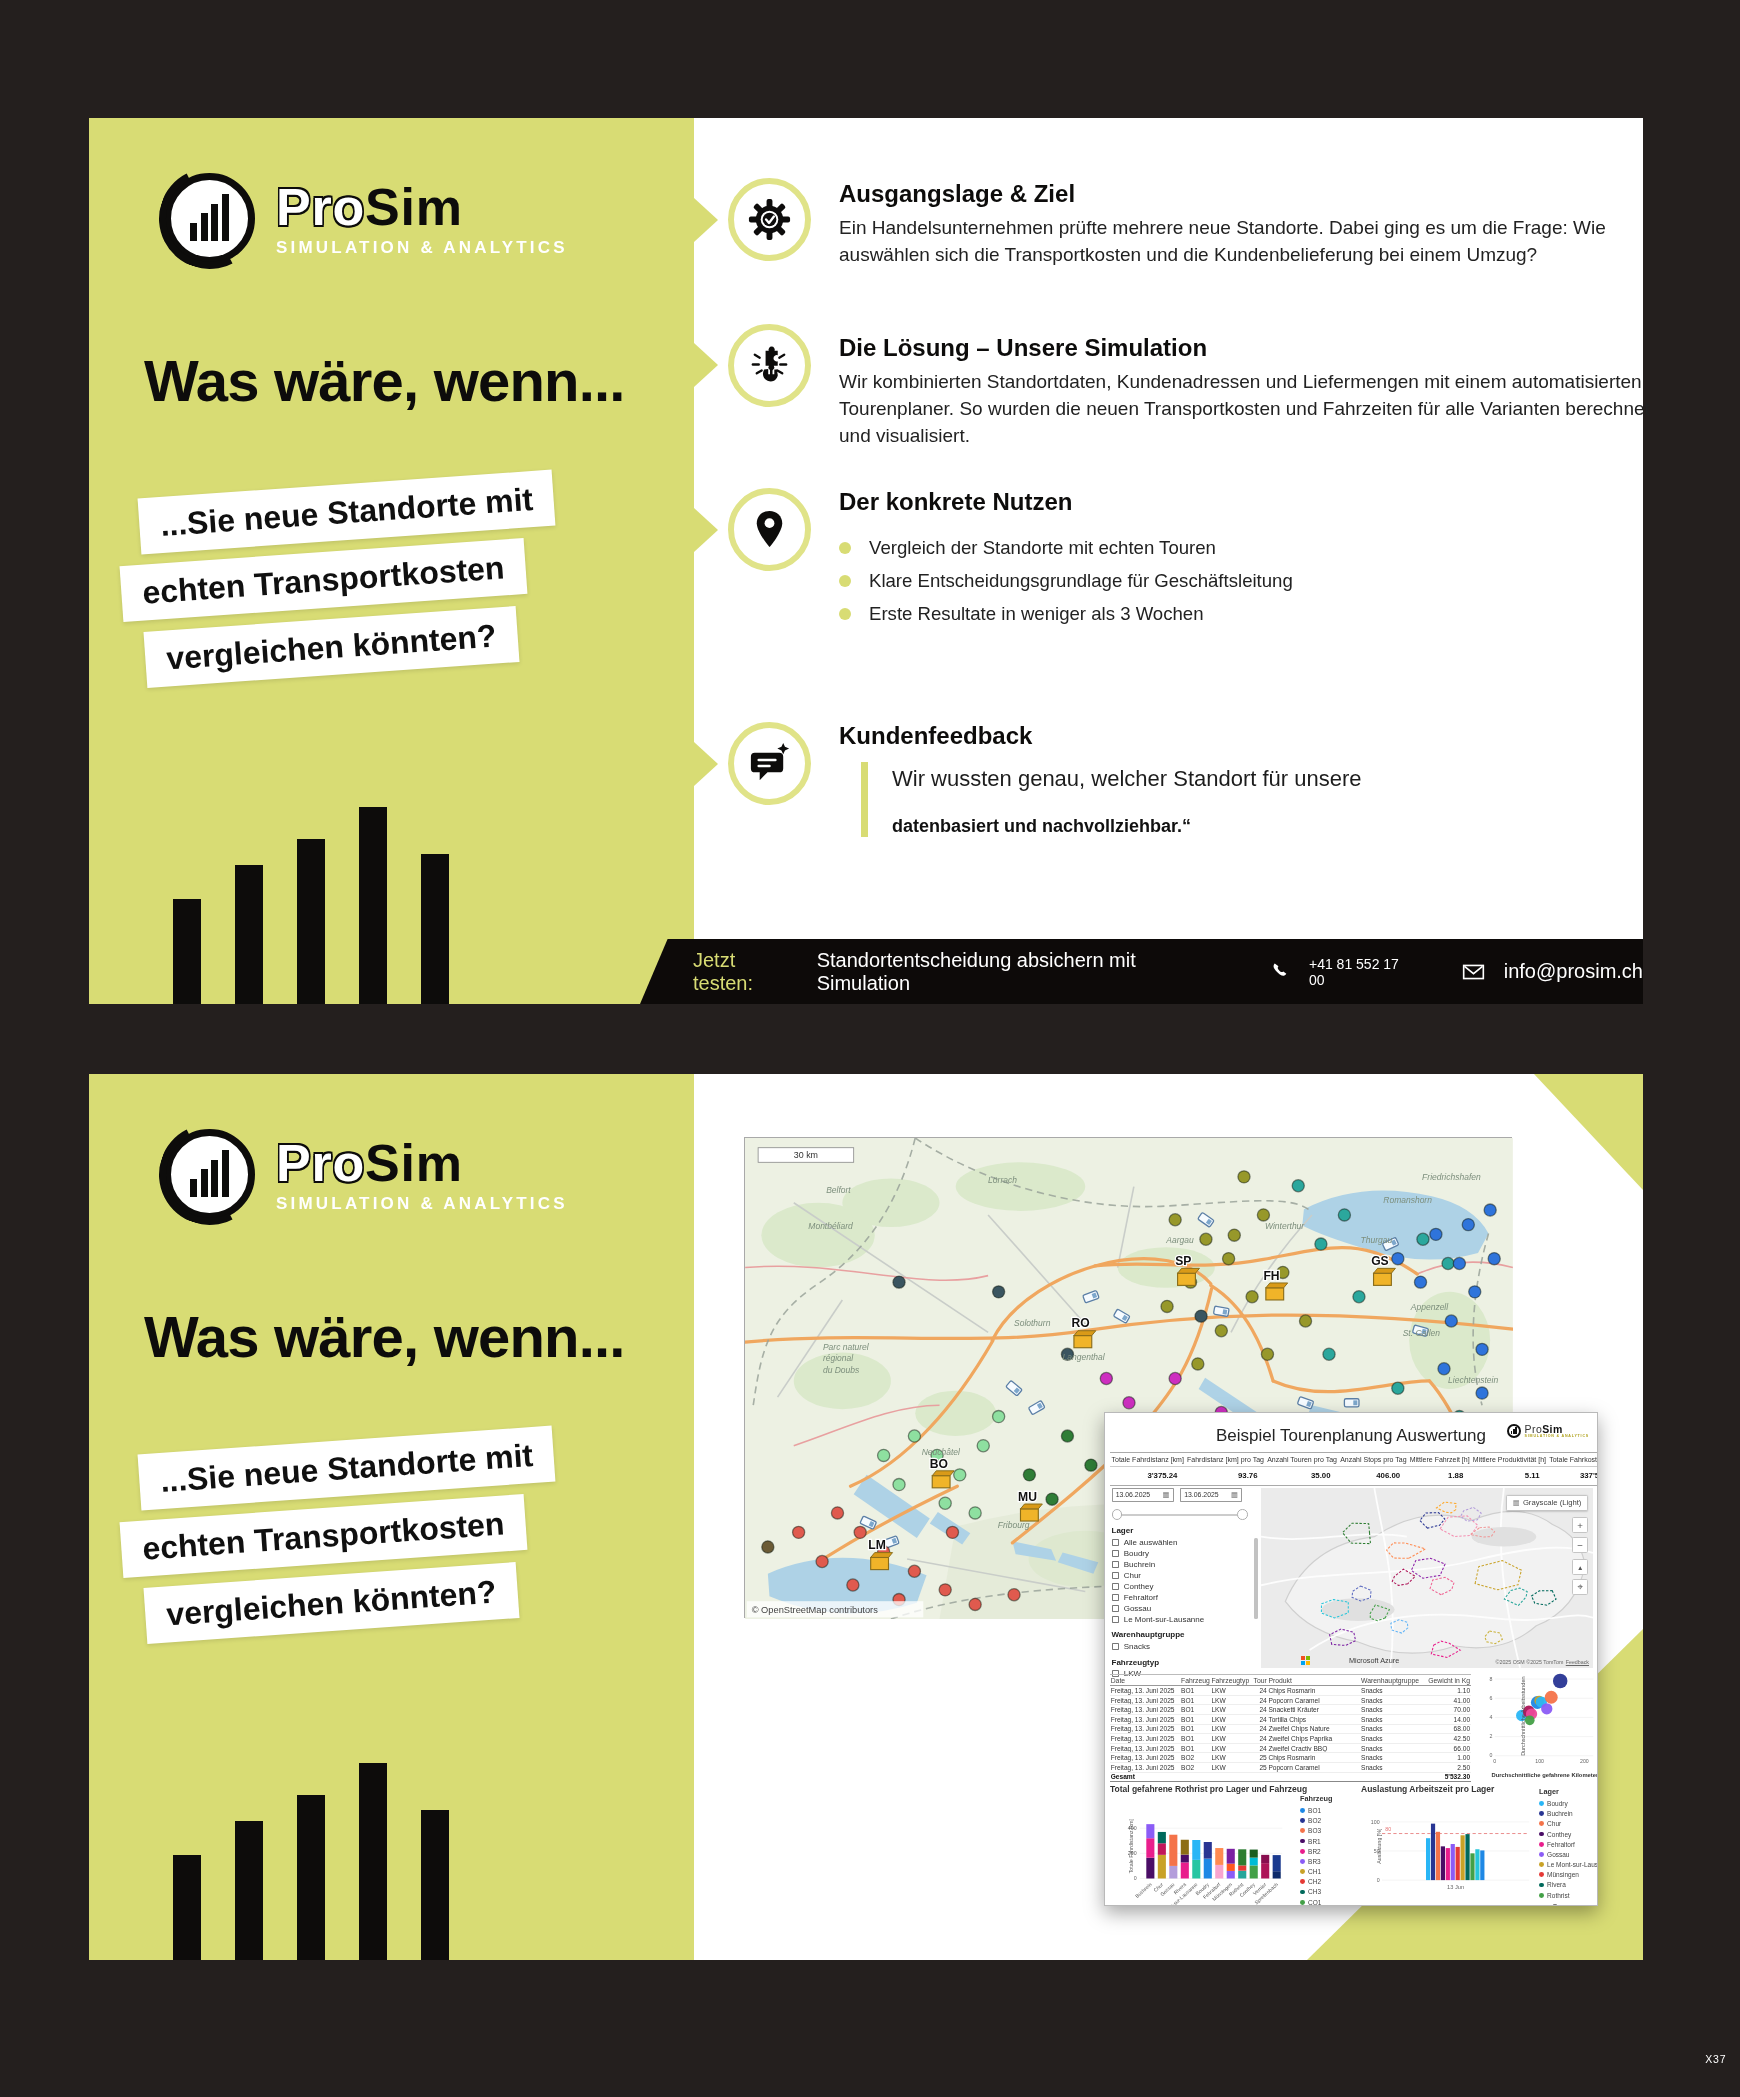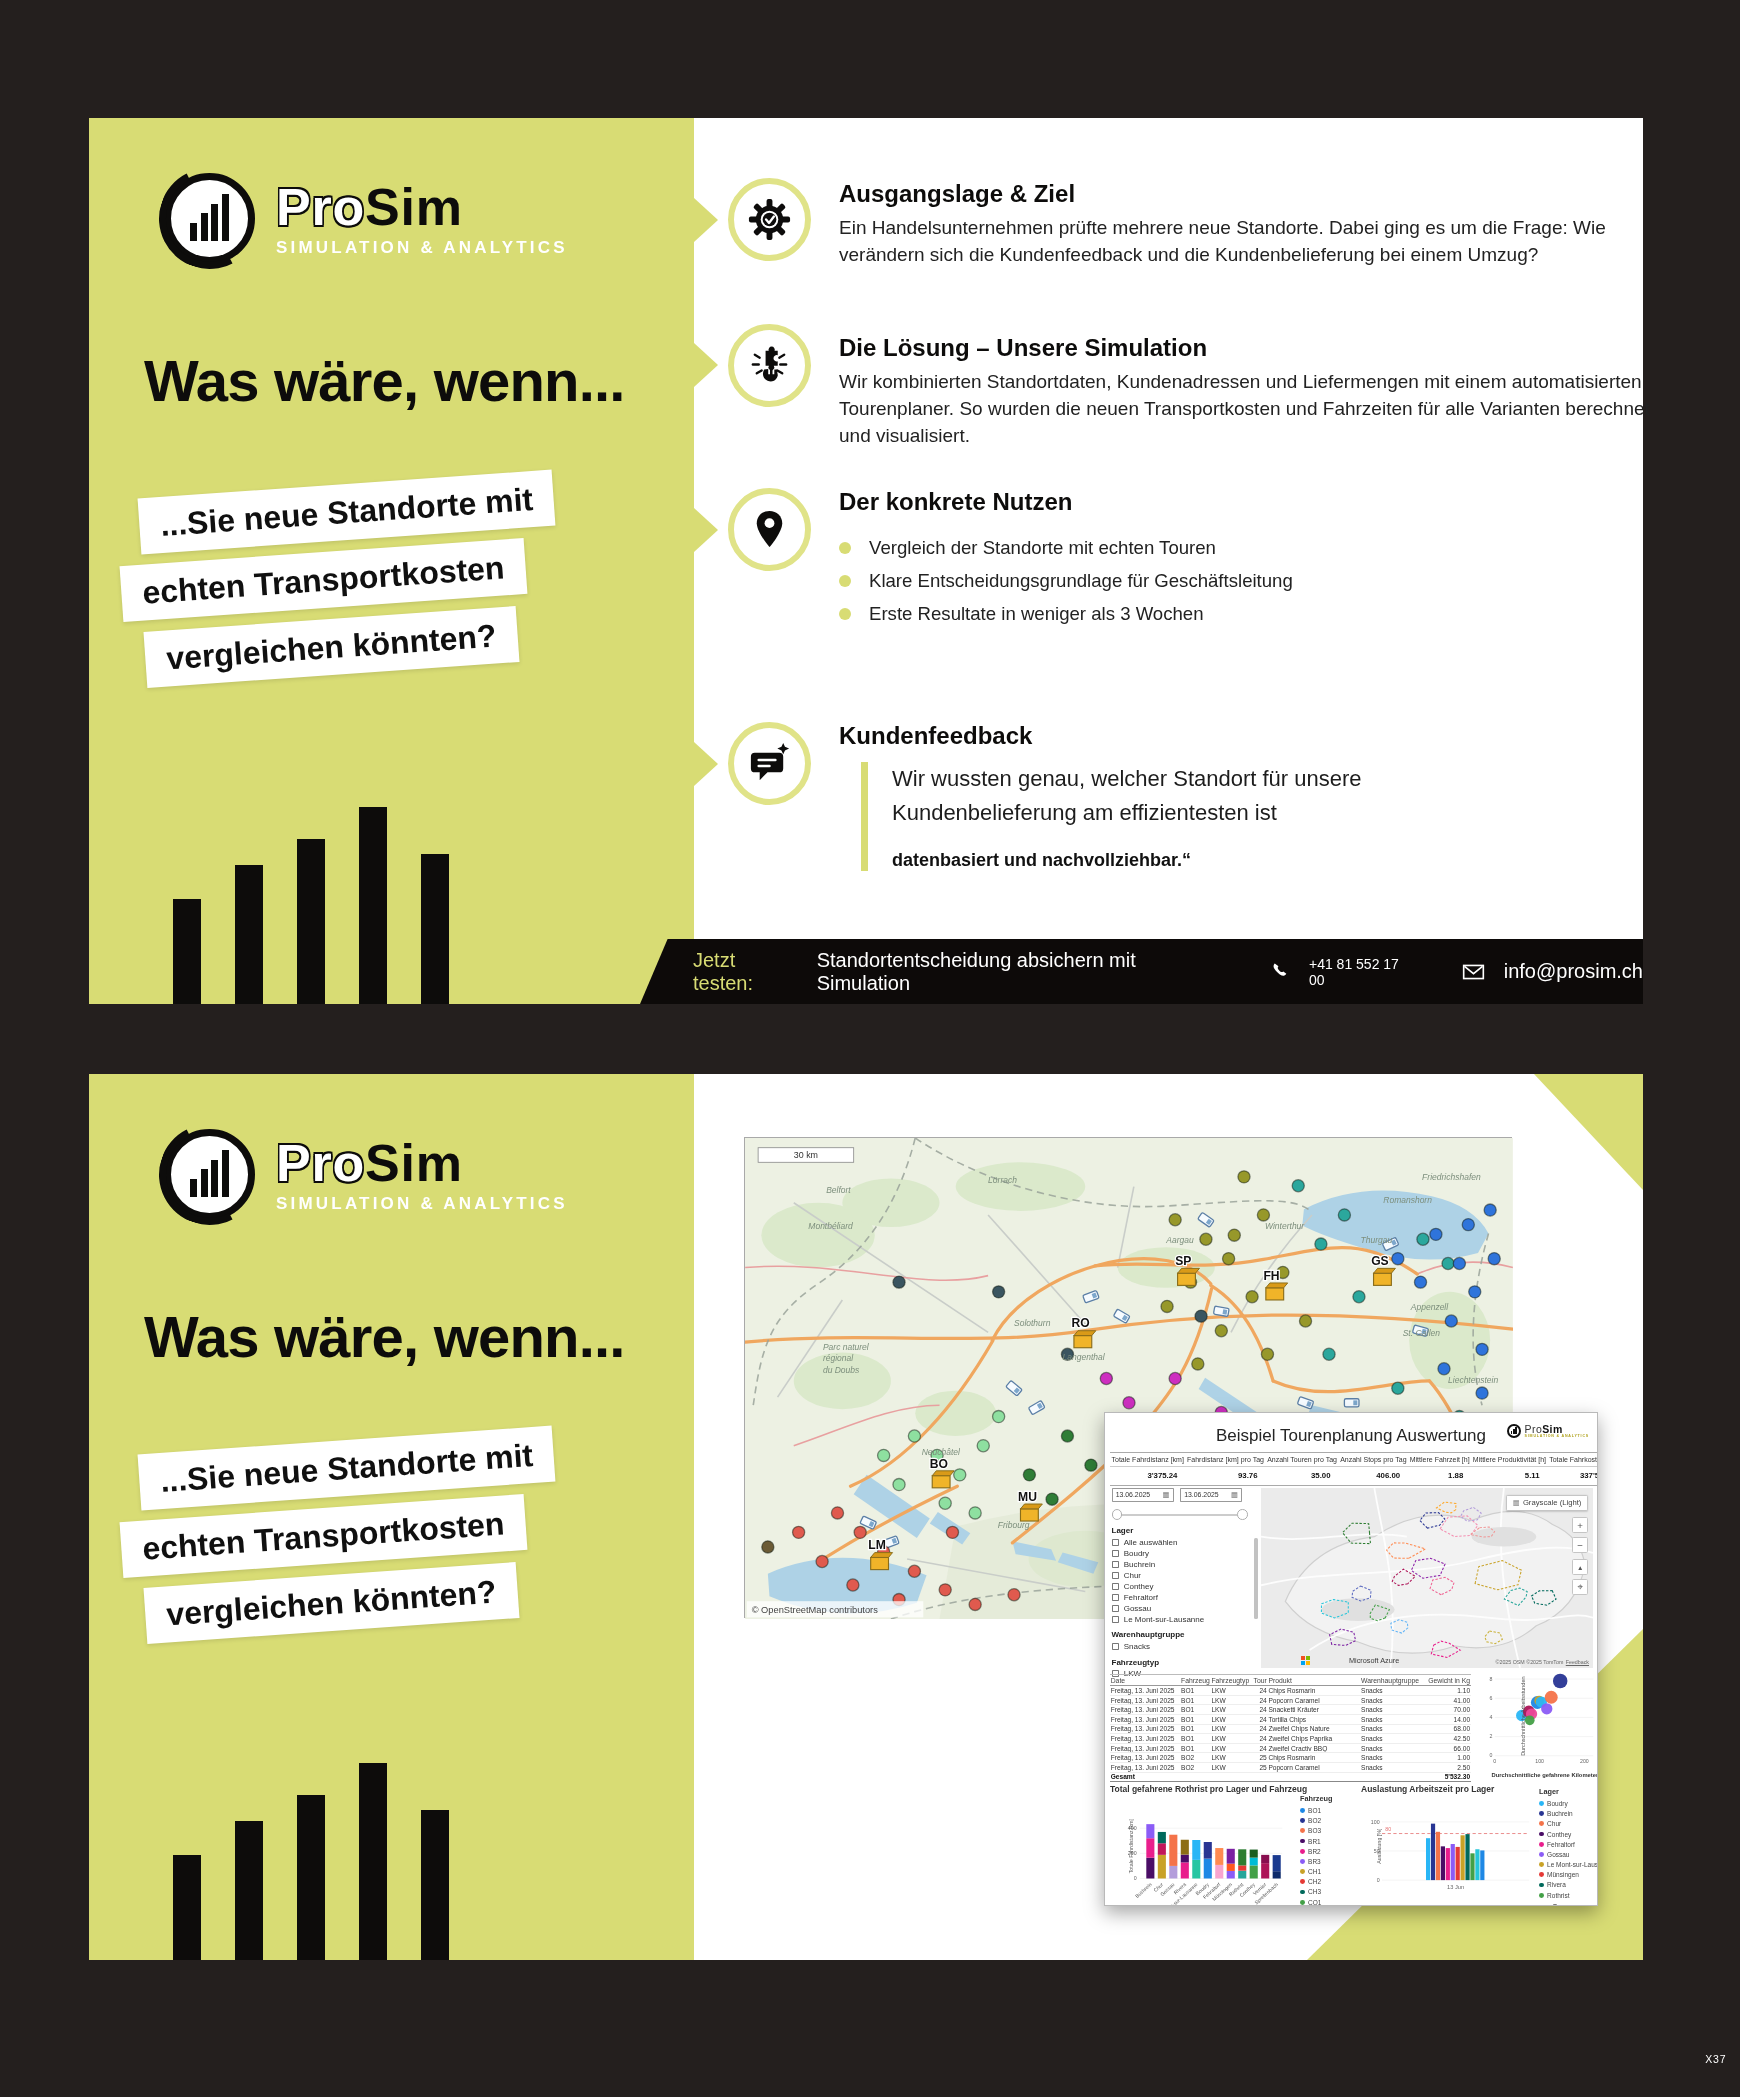--- a/index.html
+++ b/index.html
@@ -168,21 +168,21 @@
         <rect x="21" y="35" width="6" height="10" rx="2" transform="rotate(90 24 24)"></rect>
         <rect x="21" y="35" width="6" height="10" rx="2" transform="rotate(135 24 24)"></rect>
         <circle cx="24" cy="24" r="14"></circle>
           </g>
         <circle cx="24" cy="24" r="9" fill="#fff"></circle>
           <circle cx="24" cy="24" r="7" fill="#0d0c0b"></circle>
         <path d="M20.5,24 l3,3.5 5,-6.5" fill="none" stroke="#fff" stroke-width="2.4" stroke-linecap="round" stroke-linejoin="round"></path>
       </svg>
     </div>
     <div class="sec-title" style="top:62px">Ausgangslage &amp; Ziel</div>
-    <div class="sec-body" style="top:97px">Ein Handelsunternehmen prüfte mehrere neue Standorte. Dabei ging es um die Frage: Wie verändern sich die Kundenfeedback und die Kundenbelieferung bei einem Umzug?</div>
+    <div class="sec-body" style="top:97px">Ein Handelsunternehmen prüfte mehrere neue Standorte. Dabei ging es um die Frage: Wie auswählen sich die Transportkosten und die Kundenbelieferung bei einem Umzug?</div>
 
     <div class="sec-icon" style="top:206px">
       <svg viewBox="0 0 48 48">
         <g stroke="#0d0c0b" stroke-width="2.4" stroke-linecap="round">
           <line x1="9" y1="13" x2="14" y2="16"></line>
             <line x1="7" y1="23" x2="13" y2="23"></line>
             <line x1="11" y1="32" x2="16" y2="29"></line>
           <line x1="39" y1="13" x2="34" y2="16"></line>
             <line x1="41" y1="23" x2="35" y2="23"></line>
             <line x1="37" y1="32" x2="32" y2="29"></line>
@@ -211,21 +211,20 @@
       <svg viewBox="0 0 48 48">
         <path fill="#0d0c0b" d="M9,13 h25 a4,4 0 0 1 4,4 v12 a4,4 0 0 1 -4,4 H22 l-8,8 v-8 h-5 a4,4 0 0 1 -4,-4 V17 a4,4 0 0 1 4,-4 z"></path>
         <line x1="13" y1="20.5" x2="30" y2="20.5" stroke="#fff" stroke-width="2.6" stroke-linecap="round"></line>
         <line x1="13" y1="26.5" x2="24" y2="26.5" stroke="#fff" stroke-width="2.6" stroke-linecap="round"></line>
         <path fill="#0d0c0b" d="M38,3 l1.8,4 4.2,1.8 -4.2,1.8 -1.8,4 -1.8,-4 -4.2,-1.8 4.2,-1.8 z"></path>
       </svg>
     </div>
     <div class="sec-title" style="top:604px">Kundenfeedback</div>
     <div class="quote" style="top:644px">
       <div class="quote-line">Wir wussten genau, welcher Standort für unsere</div>
-      <div class="quote-line">Kundenbelieferung am effizientesten ist</div>
       <div class="quote-bold">datenbasiert und nachvollziehbar.“</div>
     </div>
 
     <div class="cta">
       <span class="cta-prefix">Jetzt testen:</span>
       <span class="cta-label">Standortentscheidung absichern mit Simulation</span>
       <span class="cta-ico">
         <svg width="21" height="21" viewBox="0 0 24 24">
             <path fill="#fff" d="M6.6,2.8 C5,4.4 4.2,6.8 7.8,11 c3.6,4.2 7.6,6.6 9.8,5.6 c1,-0.5 1.8,-1.2 2.2,-2 l-3.4,-2.6 c-0.8,0.6 -1.6,0.9 -2.5,0.5 c-1.5,-0.7 -3.2,-2.4 -3.8,-4 c-0.3,-0.9 0,-1.7 0.7,-2.4 z"></path>
           </svg>

